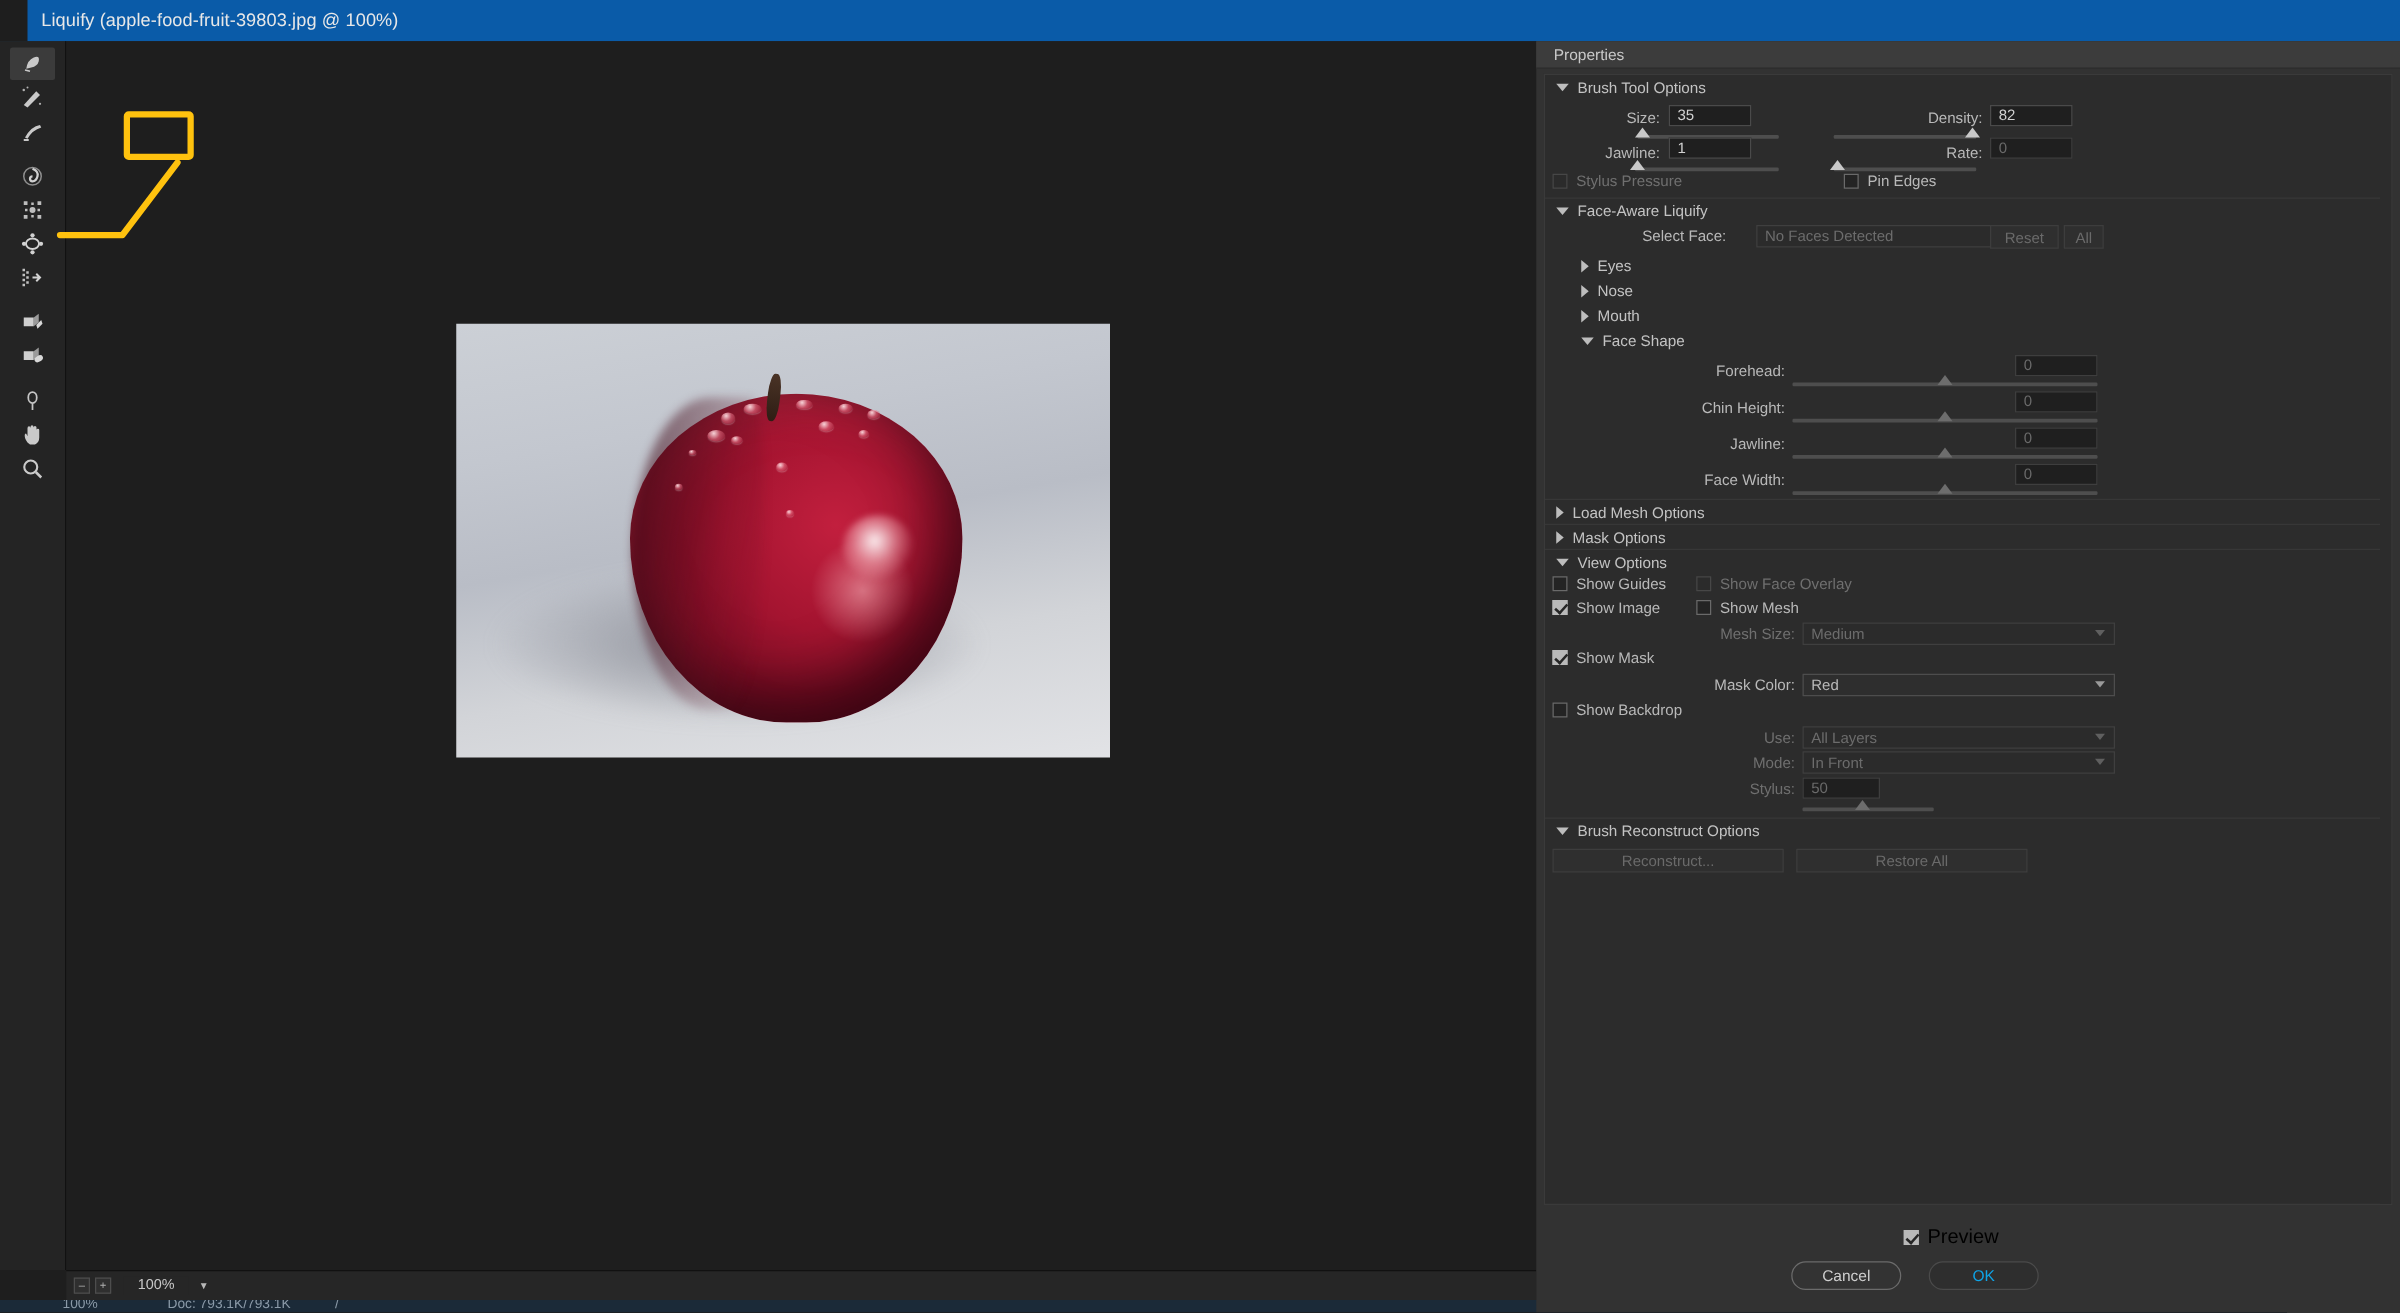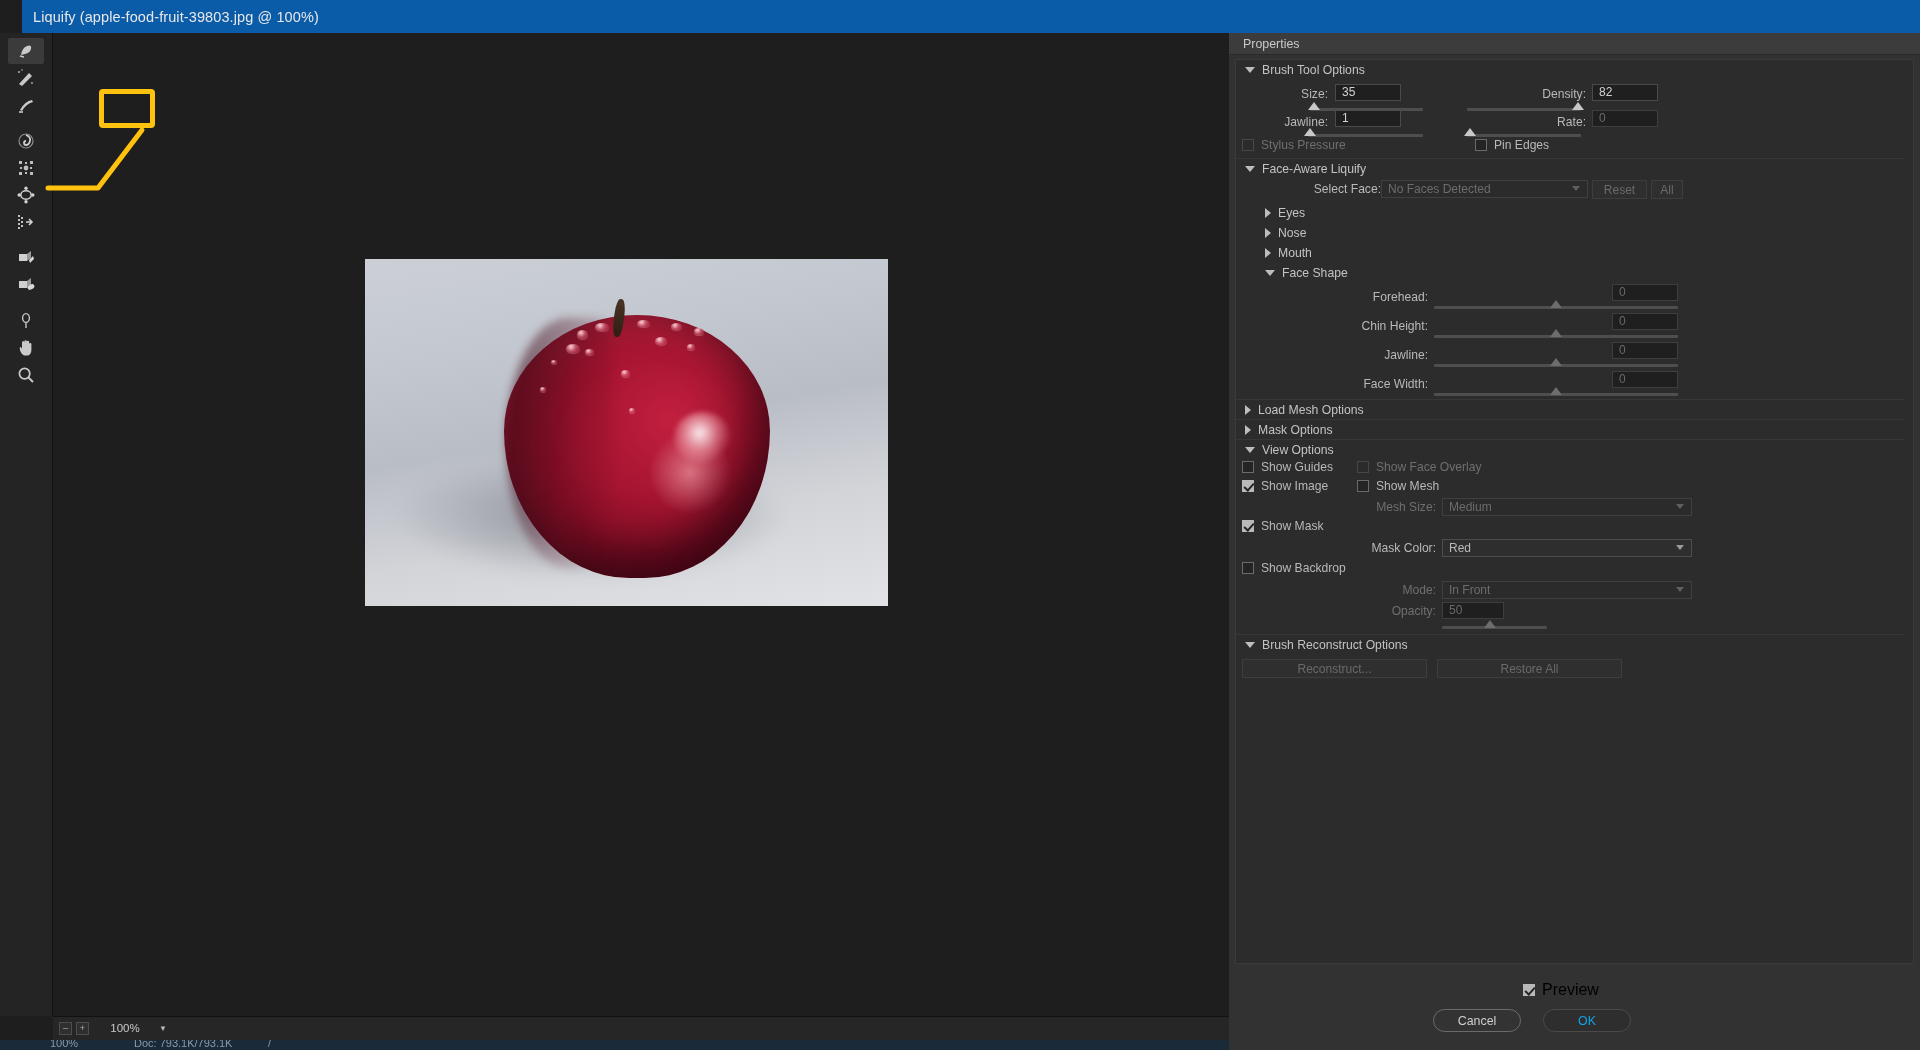--- a/index.html
+++ b/index.html
@@ -392,21 +392,21 @@
           <span>Pin Edges</span>
         </div>
       </div>
 
       <div class="sect-head">
         <div class="tri down"></div>
         <span>Face-Aware Liquify</span>
       </div>
       <div class="row" style="height:25px">
         <div class="lbl" style="left:0;width:145px;top:4px">Select Face:</div>
-        <div class="sel dim" style="left:145px;top:2px;width:207px">
+        <div class="sel dim" style="left:169px;top:2px;width:207px">
           <span>No Faces Detected</span>
           <div class="arw"></div>
         </div>
         <div class="btn dim" style="left:356px;top:2px;width:55px">Reset</div>
         <div class="btn dim" style="left:415px;top:2px;width:32px">All</div>
       </div>
       <div class="sect-head sub-head" style="border-top:none">
         <div class="tri right"></div>
         <span>Eyes</span>
       </div>
@@ -501,28 +501,35 @@
           <div class="arw"></div>
         </div>
       </div>
       <div class="row" style="height:21px">
         <div class="chk" style="left:6px;top:2px">
           <div class="box"></div>
           <span>Show Backdrop</span>
         </div>
       </div>
       <div class="row" style="height:20px">
+        <div class="lbl dim" style="left:0;width:200px;top:3px">Use:</div>
+        <div class="sel dim" style="left:206px;top:1px;width:250px">
+          <span>All Layers</span>
+          <div class="arw"></div>
+        </div>
+      </div>
+      <div class="row" style="height:20px">
         <div class="lbl dim" style="left:0;width:200px;top:3px">Mode:</div>
         <div class="sel dim" style="left:206px;top:1px;width:250px">
           <span>In Front</span>
           <div class="arw"></div>
         </div>
       </div>
       <div class="row" style="height:34px">
-        <div class="lbl dim" style="left:0;width:200px;top:4px">Opacity:</div>
+        <div class="lbl dim" style="left:0;width:200px;top:4px">Stylus:</div>
         <div class="numfield dim" style="left:206px;top:2px;width:62px">50</div>
         <div class="slider" style="left:206px;top:26px;width:105px"></div>
         <div class="knob dim" style="left:248px;top:20px"></div>
       </div>
 
       <div class="sect-head">
         <div class="tri down"></div>
         <span>Brush Reconstruct Options</span>
       </div>
       <div class="row" style="height:30px">

